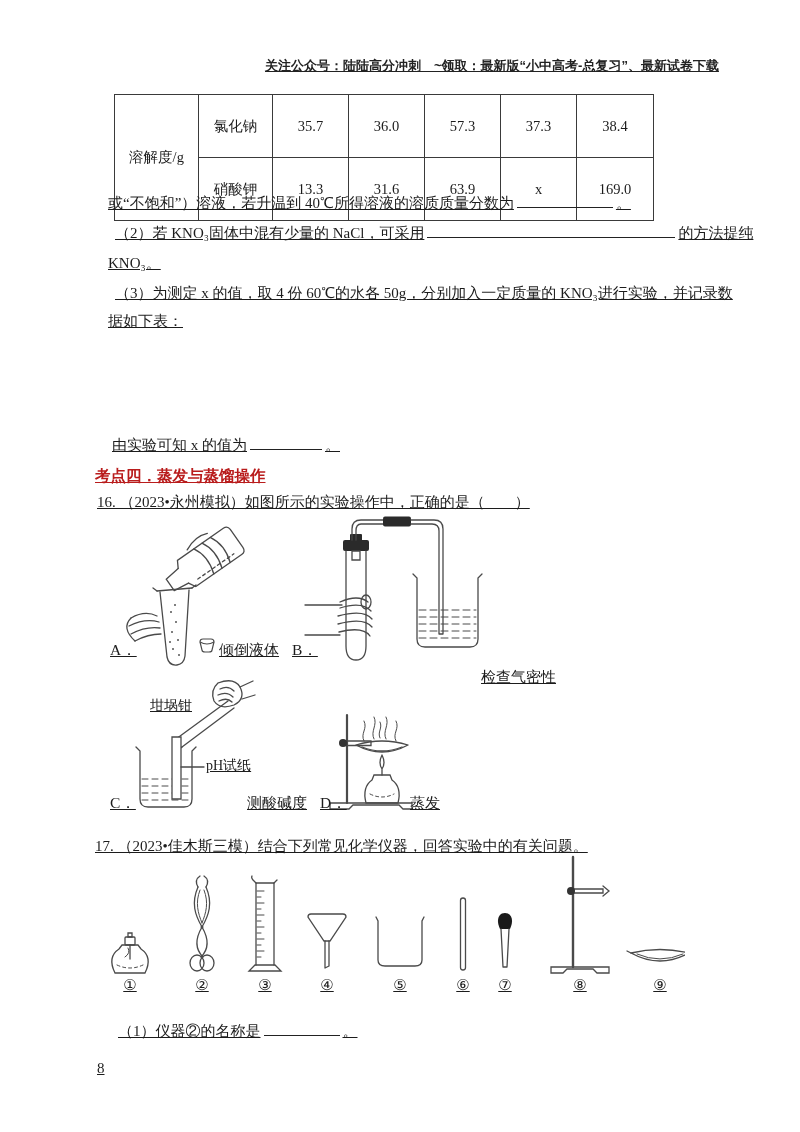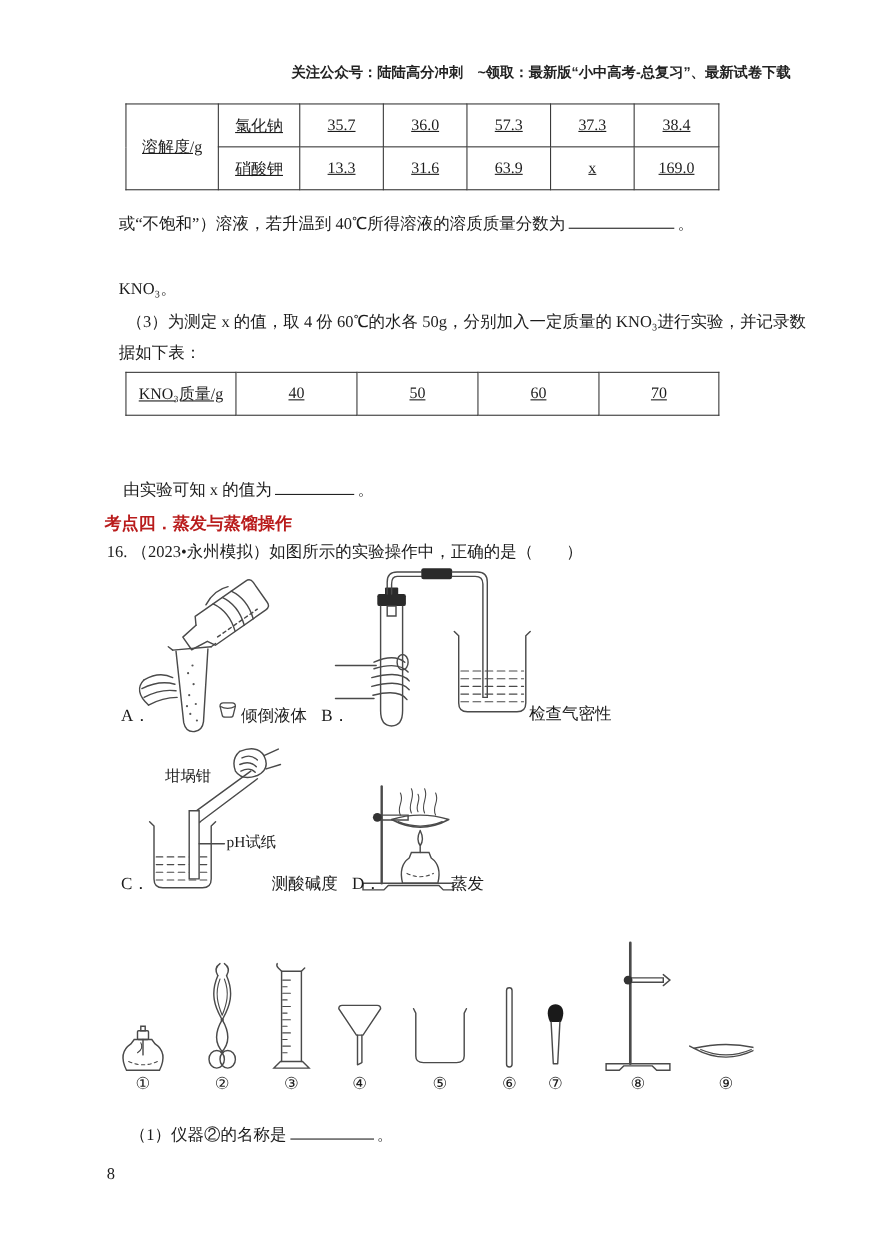--- a/index.html
+++ b/index.html
@@ -1,24 +1,24 @@
 <!DOCTYPE html>
 <html><head>
 <meta charset="utf-8">
 <style>
   html,body{margin:0;padding:0;background:#fff;}
   .page{position:relative;width:800px;height:1132px;background:#ffffff;
         font-family:"Liberation Serif",serif;color:#1c1c1c;overflow:hidden;}
-  .abs{position:absolute;white-space:nowrap;}
+  .abs{position:absolute;white-space:nowrap;text-decoration:underline;}
   .hdr{font-family:"Liberation Sans",sans-serif;font-weight:bold;font-size:13px;color:#222;}
   .txt{font-size:15px;line-height:20px;}
   .blank{display:inline-block;border-bottom:1.3px solid #222;height:0.95em;margin:0 3px;}
   table.tbl{position:absolute;border-collapse:collapse;table-layout:fixed;
             font-size:14.5px;text-align:center;color:#1c1c1c;}
-  .tbl td{border:1.5px solid #3a3a3a;height:30px;padding:4px 2px;text-decoration:underline;}
+  .tbl td{border:1.5px solid #3a3a3a;height:30px;padding:16px 2px;}
   .sec{font-family:"Liberation Sans",sans-serif;font-weight:bold;font-size:15.5px;}
   .optlabel{font-size:15.5px;}
   .cap{font-size:15px;}
   .anno{font-size:14px;}
   .circ{font-size:15px;width:22px;text-align:center;}
   .pageno{font-size:15px;}
   svg{position:absolute;}
   svg path,svg line,svg rect,svg ellipse,svg circle{vector-effect:non-scaling-stroke;}
 </style>
 </head>
@@ -55,46 +55,42 @@
       <td>63.9</td>
       <td>x</td>
       <td>169.0</td>
     </tr>
   </tbody>
     </table>
 
   <div class="abs txt" style="left:108px;top:193px">
     <span>或“不饱和”）溶液，若升温到 40℃所得溶液的溶质质量分数为</span><span class="blank" style="width:96px"></span><span>。</span>
   </div>
+  <div class="abs txt" style="left:115px;top:223px">
+    <span>（2）若 KNO₃固体中混有少量的 NaCl，可采用</span><span class="blank" style="width:248px"></span><span>的方法提纯</span>
+  </div>
   <div class="abs txt" style="left:108px;top:253px">
     <span>KNO₃。</span>
   </div>
   <div class="abs txt" style="left:115px;top:283px">
     <span>（3）为测定 x 的值，取 4 份 60℃的水各 50g，分别加入一定质量的 KNO₃进行实验，并记录数</span>
   </div>
   <div class="abs txt" style="left:108px;top:311px">
     <span>据如下表：</span>
   </div>
 
   <table class="tbl" style="left:114px;top:338px;width:539px">
     <colgroup>
         <col style="width:100px">
         <col style="width:110px">
         <col style="width:110px">
         <col style="width:110px">
         <col style="width:109px">
       </colgroup>
     <tbody>
-    <tr>
-      <td>KNO₃质量/g</td>
-      <td>40</td>
-      <td>50</td>
-      <td>60</td>
-      <td>70</td>
-    </tr>
   </tbody>
     </table>
 
   <div class="abs txt" style="left:112px;top:435px">
     <span>由实验可知 x 的值为</span><span class="blank" style="width:72px"></span><span>。</span>
   </div>
 
   <div class="abs sec" style="left:95px;top:466px;color:#b91c1c">考点四．蒸发与蒸馏操作</div>
 
   <div class="abs txt" style="left:97px;top:492px">16. （2023•永州模拟）如图所示的实验操作中，正确的是（　　）</div>
@@ -151,21 +147,21 @@
   </svg>
 
   <svg style="left:198px;top:638px" width="18" height="15" viewBox="0 0 18 15" fill="none" stroke="#4a4a4a" stroke-width="1.2">
     <path d="M2,4 Q2,1 5,1 H13 Q16,1 16,4 L14,12 Q14,14 11,14 H7 Q4,14 4,12 Z"></path>
     <path d="M2,4 Q9,8 16,4"></path>
   </svg>
 
   <div class="abs optlabel" style="left:110px;top:640px">A．</div>
   <div class="abs cap" style="left:219px;top:641px">倾倒液体</div>
   <div class="abs optlabel" style="left:292px;top:640px">B．</div>
-  <div class="abs cap" style="left:481px;top:640px">检查气密性</div>
+  <div class="abs cap" style="left:481px;top:668px">检查气密性</div>
 
   <svg style="left:100px;top:675px" width="360" height="148" viewBox="0 0 360 148" fill="none" stroke="#4a4a4a" stroke-width="1.3" stroke-linecap="round">
     <g>
 
       <path d="M118,8 Q134,2 140,12 Q146,24 134,30 Q120,35 114,26 Q110,15 118,8"></path>
       <path d="M120,14 Q128,10 134,16 M118,20 Q127,16 133,22 M119,26 Q127,22 132,27"></path>
       <path d="M140,12 L153,6 M142,24 L155,20"></path>
 
       <path d="M128,26 L76,64 M134,33 L82,72"></path>
       <path d="M76,64 Q71,68 74,73 M82,72 Q77,77 74,73"></path>
@@ -196,20 +192,21 @@
     </g>
   </svg>
 
   <div class="abs anno" style="left:150px;top:697px">坩埚钳</div>
   <div class="abs anno" style="left:206px;top:757px">pH试纸</div>
   <div class="abs optlabel" style="left:110px;top:793px">C．</div>
   <div class="abs cap" style="left:247px;top:794px">测酸碱度</div>
   <div class="abs optlabel" style="left:320px;top:793px">D．</div>
   <div class="abs cap" style="left:410px;top:794px">蒸发</div>
 
+  <div class="abs txt" style="left:95px;top:836px">17. （2023•佳木斯三模）结合下列常见化学仪器，回答实验中的有关问题。</div>
 
   <svg style="left:105px;top:853px" width="580" height="124" viewBox="0 0 580 124" fill="none" stroke="#4a4a4a" stroke-width="1.3" stroke-linecap="round">
     <g>
       <path d="M10,120 Q2,104 14,96 L17,92 H33 L36,96 Q48,104 40,120 Z"></path>
       <rect x="20" y="84" width="10" height="8" rx="1"></rect>
       <rect x="23" y="80" width="4" height="4"></rect>
       <path d="M25,92 V106"></path>
       <path d="M12,112 Q25,118 38,112" stroke-dasharray="3,3" stroke-width="1"></path>
       <path d="M20,104 Q26,100 23,95" stroke-width="1"></path>
     </g>

